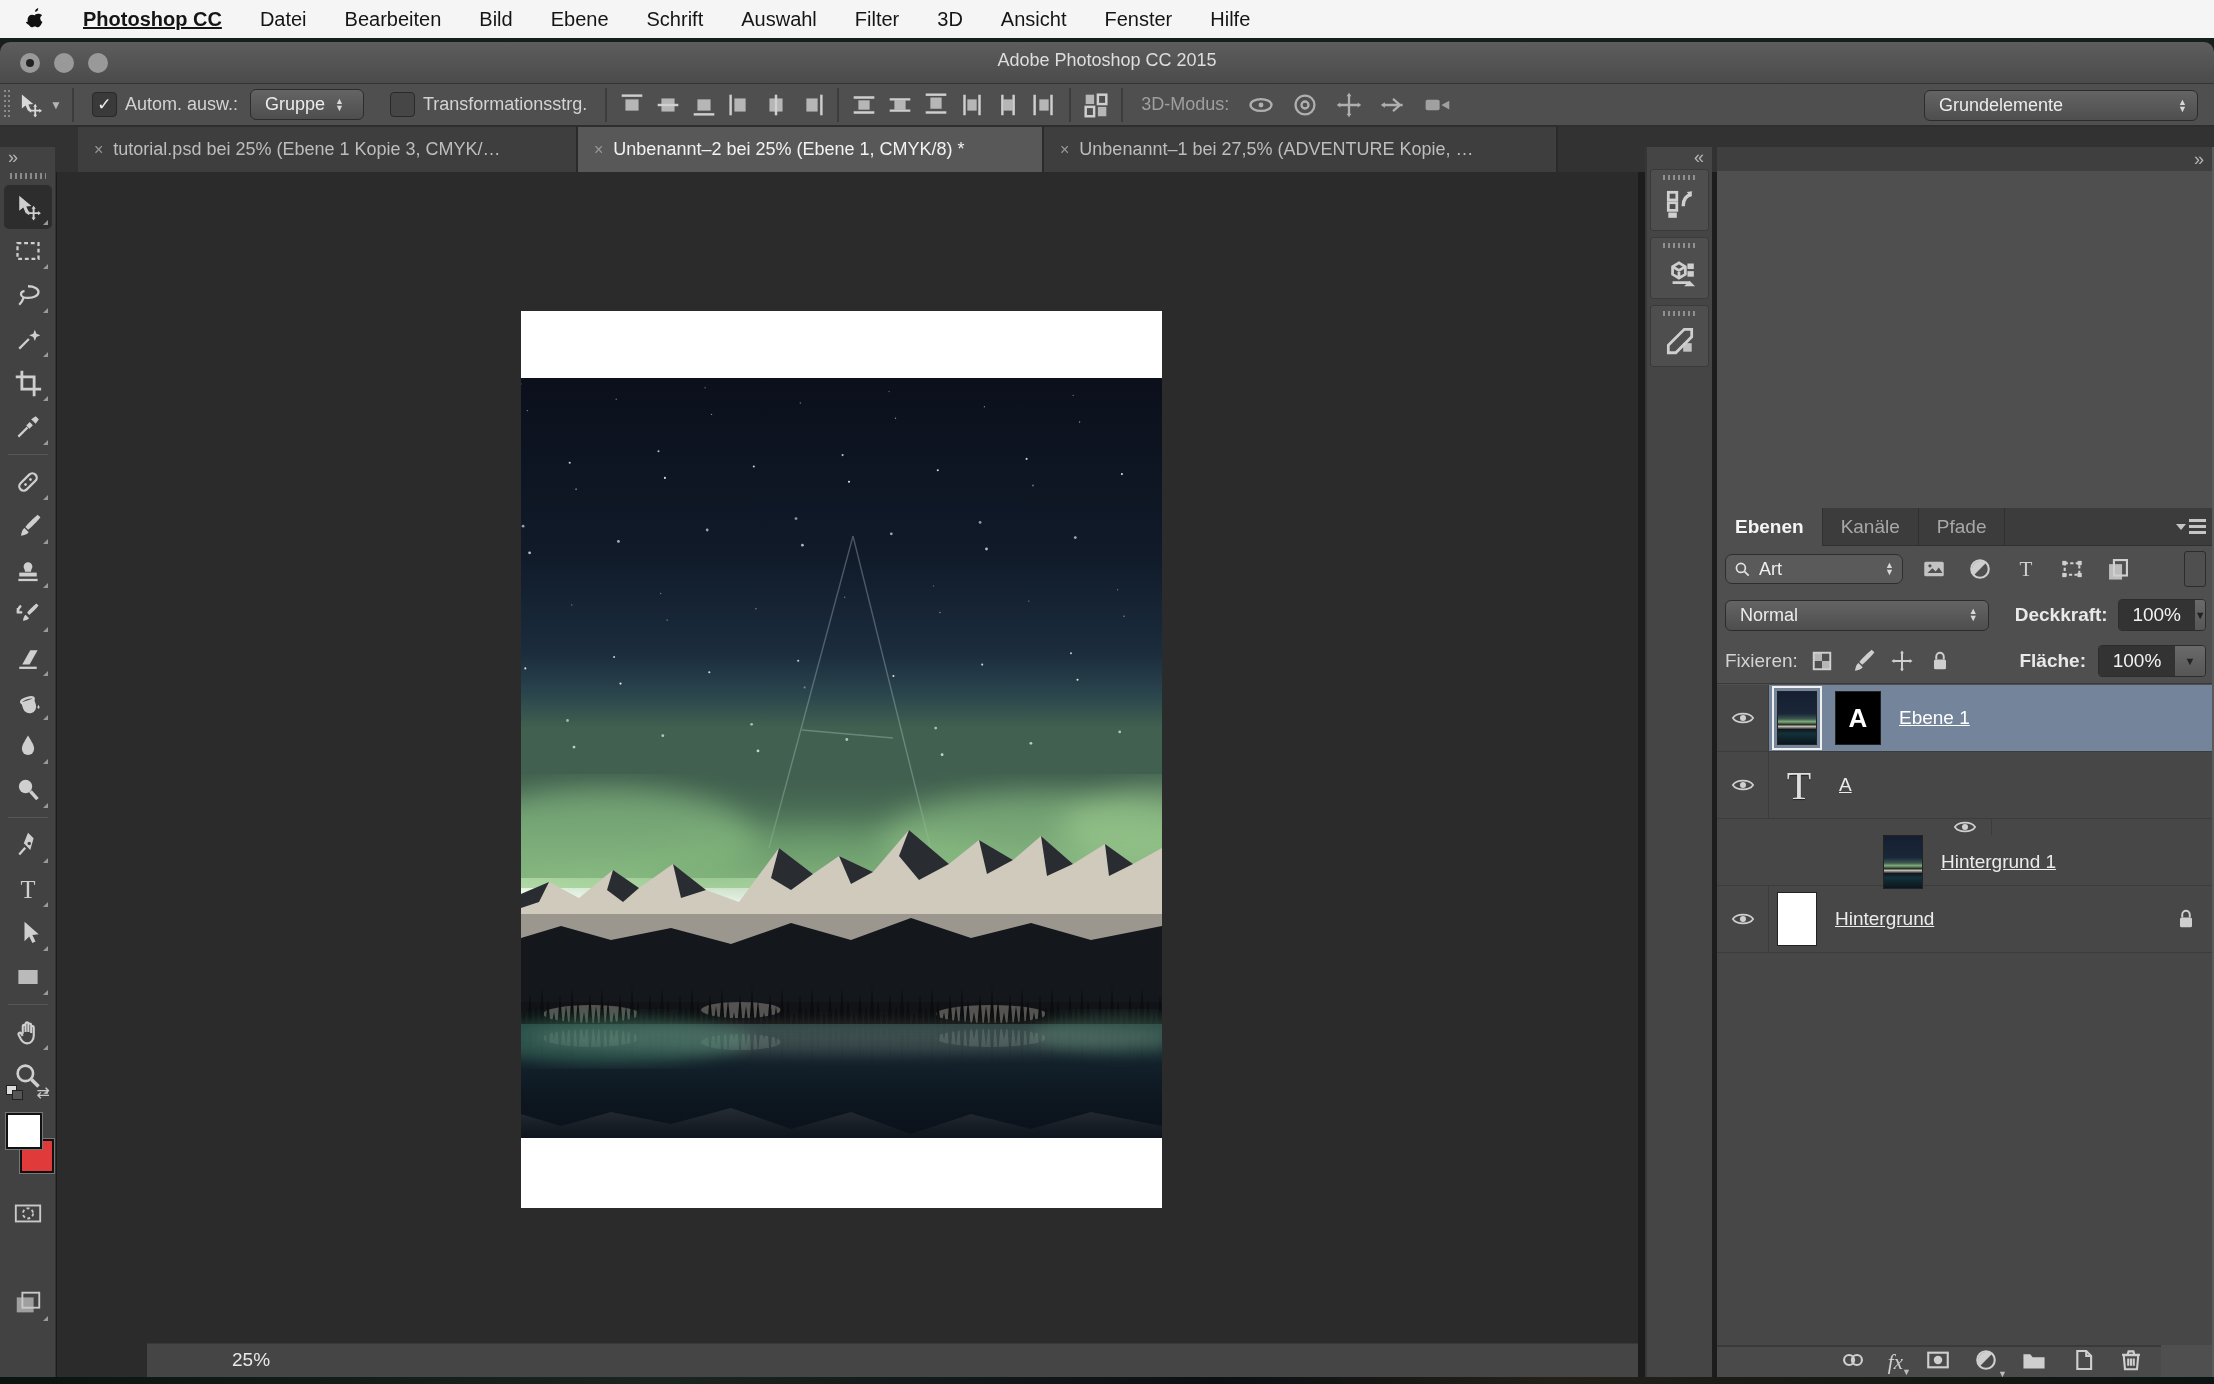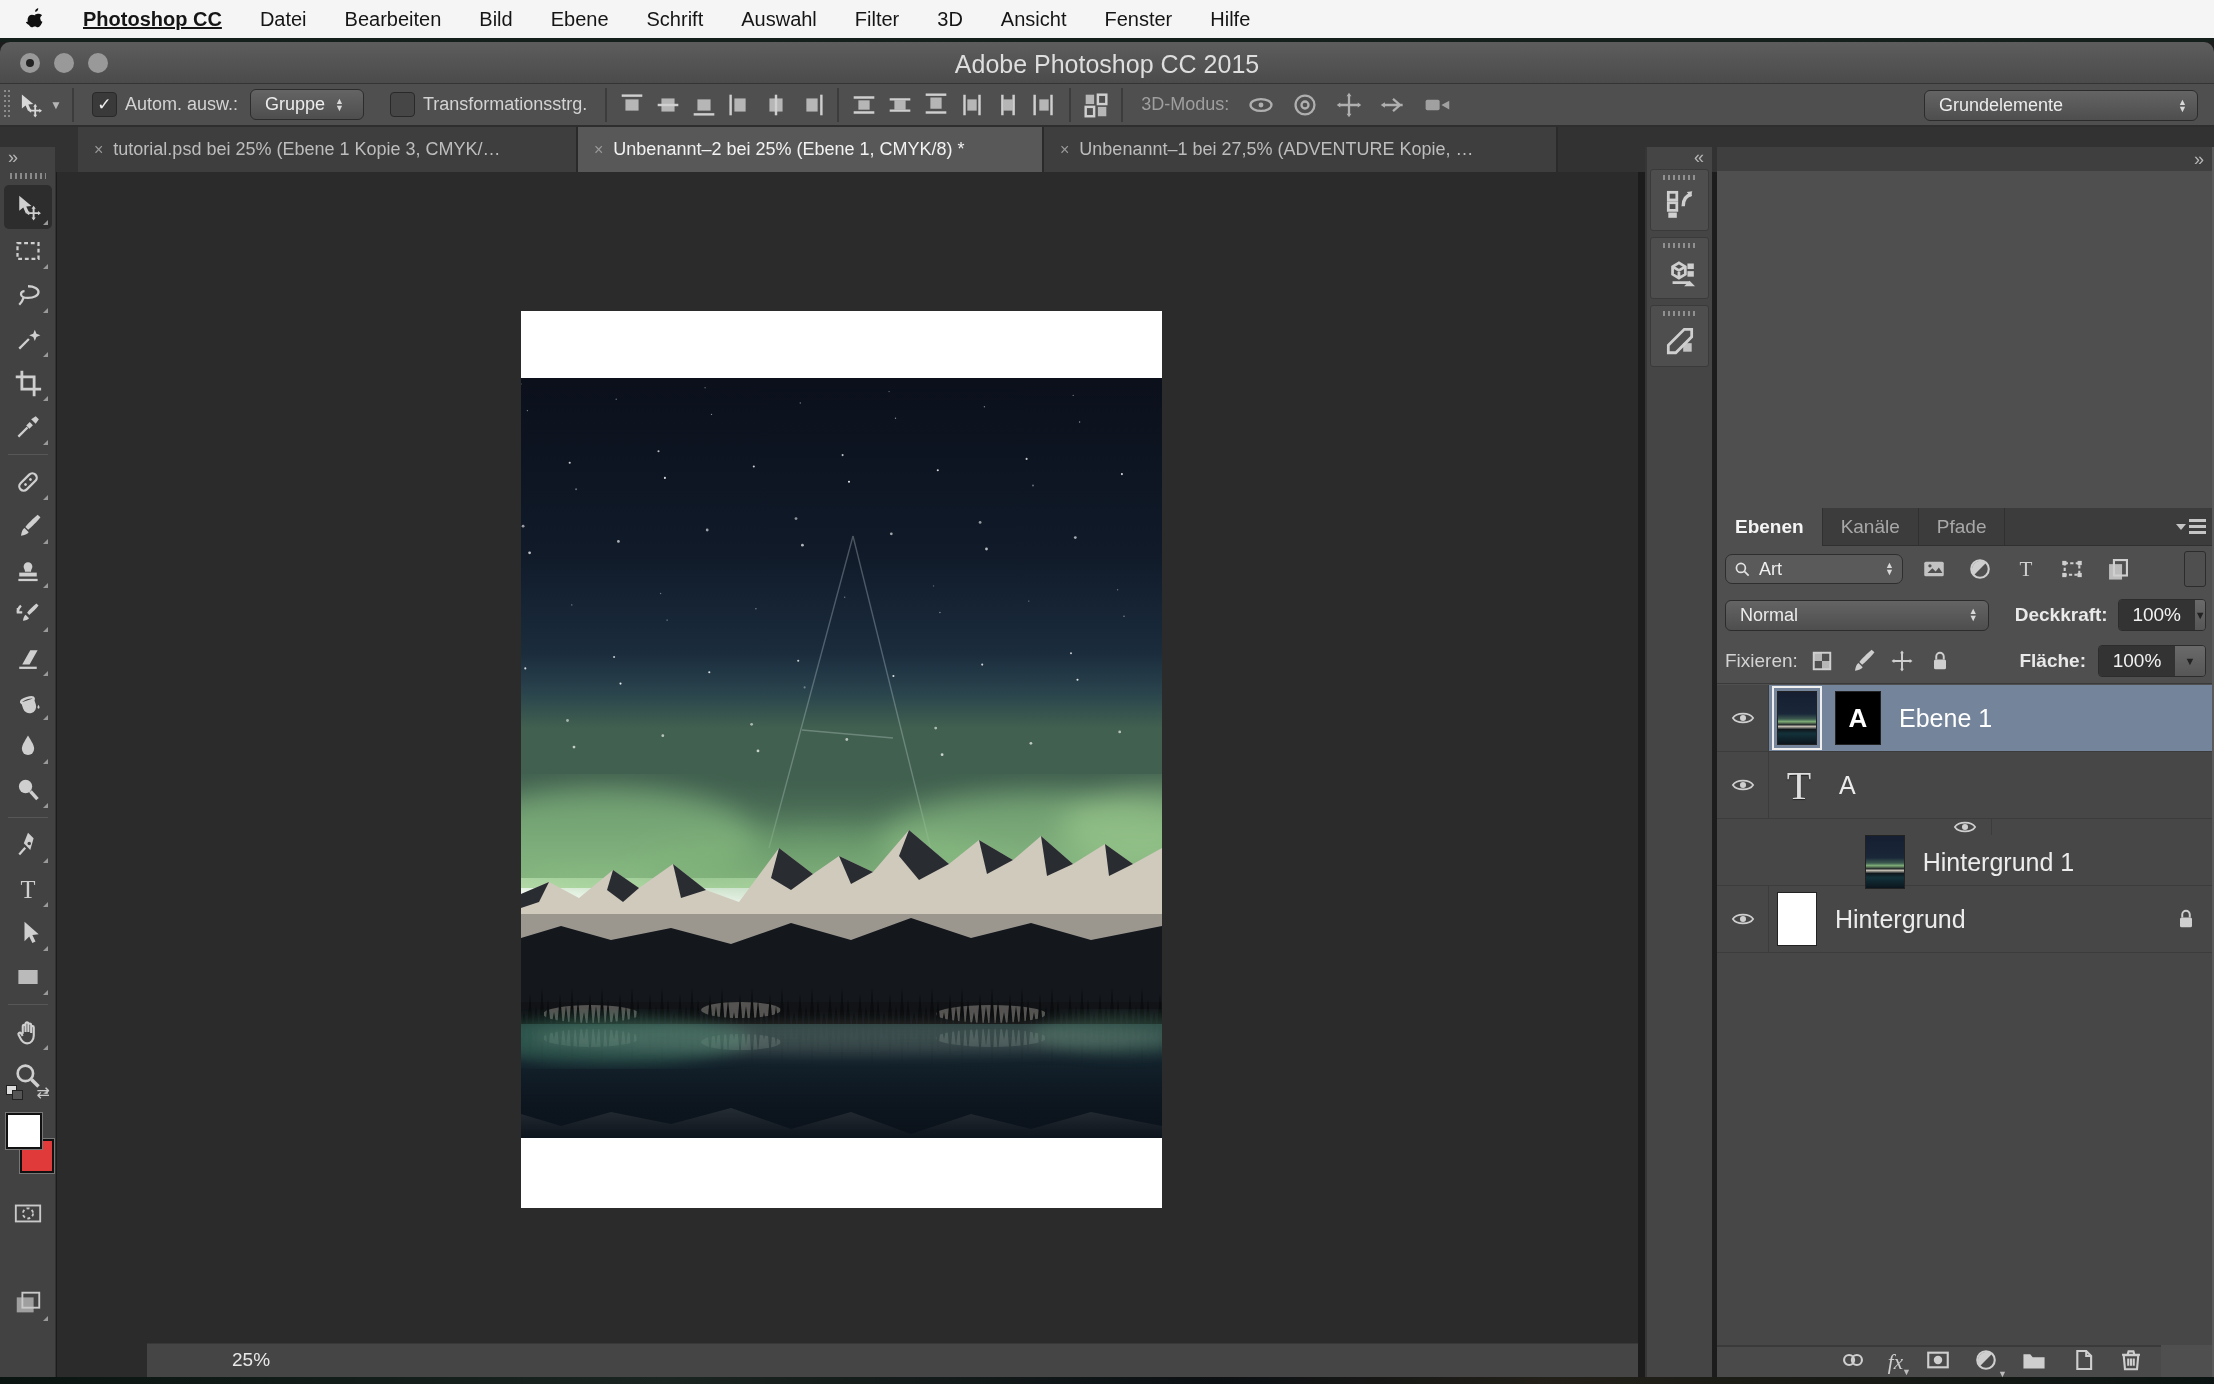--- a/index.html
+++ b/index.html
@@ -18,21 +18,21 @@
   #menubar .mi.bold{font-weight:700;text-decoration:underline;}
   #desktop-line{left:0;top:38px;width:2214px;height:4px;background:#15201d;}
 
   
   #titlebar{left:0;top:42px;width:2214px;height:42px;
             background:linear-gradient(#5d5d5d,#4b4b4b);
             border-top-left-radius:10px;border-top-right-radius:10px;
             border-bottom:1px solid #343434;box-sizing:border-box;}
   .tl{position:absolute;top:11px;width:20px;height:20px;border-radius:50%;background:#999;}
   .tl .dot{position:absolute;left:6px;top:6px;width:8px;height:8px;border-radius:50%;background:#222;}
-  #win-title{position:absolute;left:0;right:0;top:8px;text-align:center;color:#dedede;font-size:25px;}
+  #win-title{position:absolute;left:0;right:0;top:8px;text-align:center;color:#dedede;font-size:18px;}
 
   
   #optionsbar{left:0;top:84px;width:2214px;height:43px;background:#4f4f4f;
               border-bottom:2px solid #2e2e2e;box-sizing:border-box;display:flex;align-items:center;}
   .grip-v{width:6px;height:30px;margin-left:4px;
           background:repeating-linear-gradient(#8a8a8a 0 2px,transparent 2px 5px),repeating-linear-gradient(#8a8a8a 0 2px,transparent 2px 5px);
           background-size:2px 100%,2px 100%;background-position:0 0,4px 0;background-repeat:repeat-y;}
   .ob-sep{width:2px;height:34px;background:#3c3c3c;margin:0 10px;}
   .chk{width:23px;height:23px;border-radius:4px;background:#3a3a3a;border:1px solid #292929;
        display:inline-flex;align-items:center;justify-content:center;color:#efefef;font-size:17px;margin:0 8px;}
@@ -143,21 +143,21 @@
   .val-box .a{background:linear-gradient(#6a6a6a,#565656);width:30px;height:30px;display:flex;align-items:center;justify-content:center;color:#222;font-size:11px;}
   #lp-lock{top:130px;height:46px;background:#4f4f4f;padding:0 8px;gap:12px;border-bottom:1px solid #3a3a3a;}
   #lock-icons{display:flex;gap:14px;}
   #lp-lock .spacer{flex:1;}
 
   #layer-list{position:absolute;left:0;top:177px;width:497px;height:660px;background:#474747;}
   .layer{position:absolute;left:0;width:497px;height:67px;border-bottom:1px solid #3c3c3c;box-sizing:border-box;display:flex;align-items:center;}
   .eye-col{width:51px;height:100%;border-right:1px solid #3c3c3c;display:flex;align-items:center;justify-content:center;background:#474747;}
   .lbody{flex:1;height:100%;display:flex;align-items:center;gap:18px;padding-left:8px;}
   .layer.selected .lbody{background:#73849b;}
-  .lname{font-size:25px;color:#ececec;}
+  .lname{font-size:19px;color:#ececec;text-decoration:underline;}
   .layer.selected .lname{color:#fff;}
   .thumb{width:38px;height:52px;border:1px solid #222;background:#888;position:relative;}
   .thumb.photo{background:linear-gradient(180deg,#151f31 0%,#1a2739 42%,#3d5a50 52%,#7fae77 57%,#262b2c 63%,#c9c4b6 66%,#10181d 72%,#13313a 80%,#0c151d 100%);}
   .thumb.white{background:#fff;}
   .thumb.mask{width:44px;background:#000;display:flex;align-items:center;justify-content:center;color:#fff;font-size:26px;font-weight:700;}
   .thumb.sel-brackets{outline:2px solid #efefef;outline-offset:3px;}
   .ttext{width:44px;height:52px;display:flex;align-items:center;justify-content:center;
          font-family:"Liberation Serif",serif;font-size:40px;color:#dedede;text-shadow:0 1px 1px #222;}
   .layer .locksm{margin-left:auto;margin-right:16px;}
   #lp-bottom{position:absolute;left:0;top:837px;width:444px;height:32px;background:#4a4a4a;border-top:2px solid #3a3a3a;

